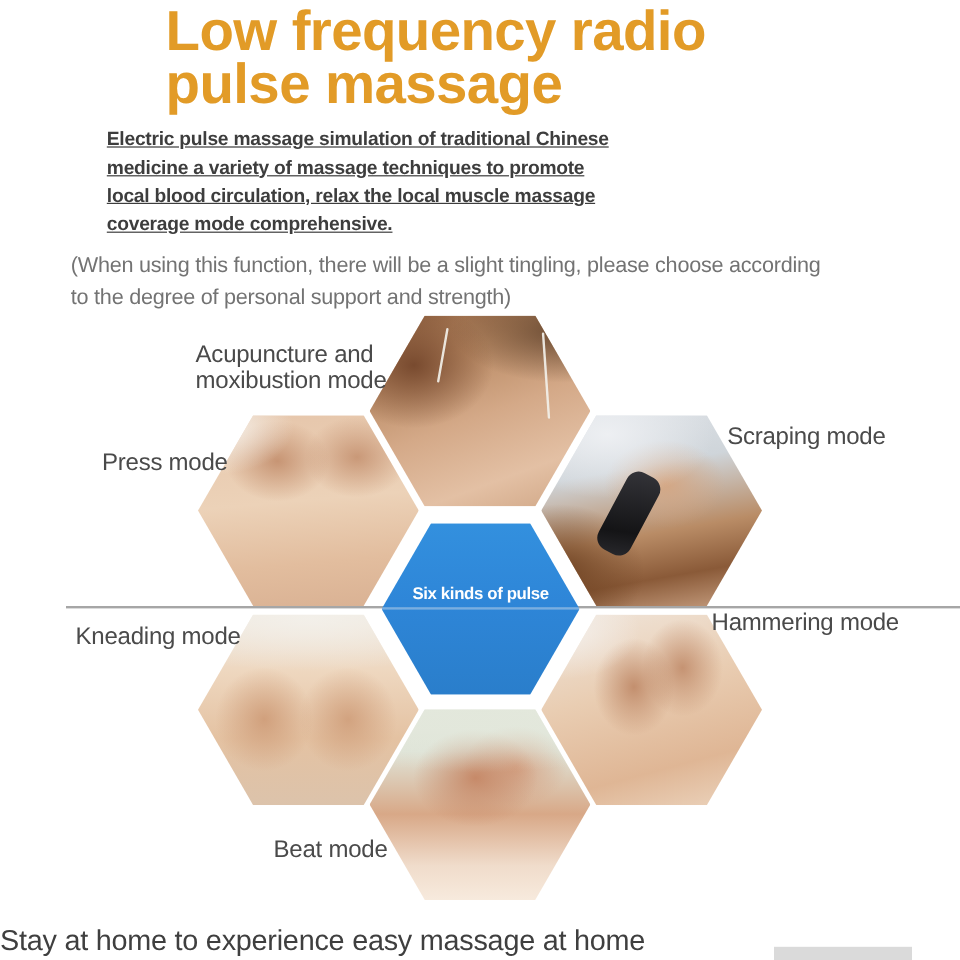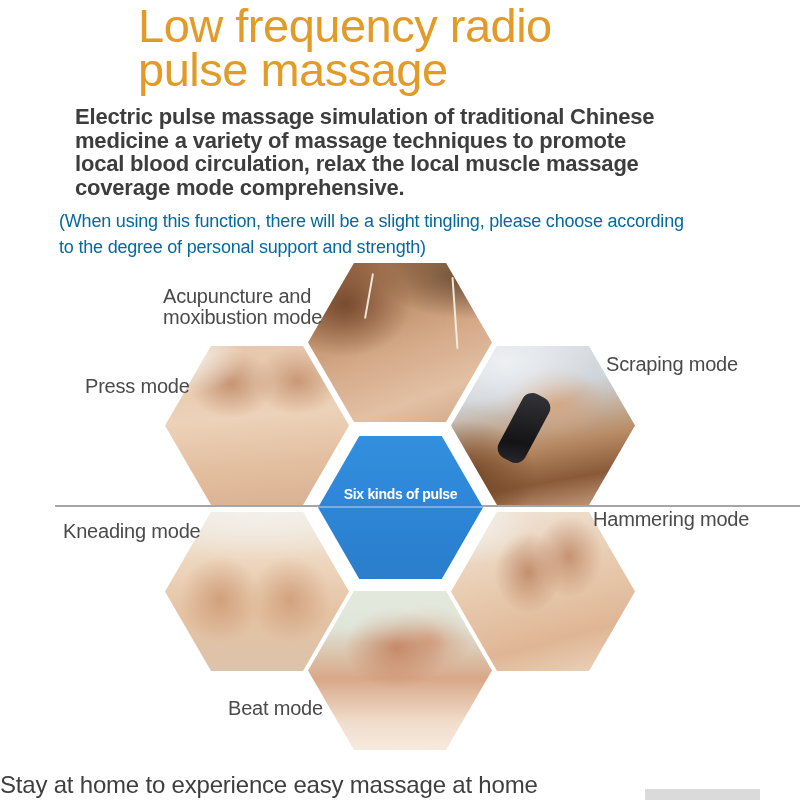--- a/index.html
+++ b/index.html
@@ -3,33 +3,33 @@
 <meta charset="utf-8">
 <style>
   html,body{margin:0;padding:0;background:#ffffff;}
   .canvas{
     position:relative;width:800px;height:800px;background:#ffffff;
     font-family:"Liberation Sans", sans-serif;overflow:hidden;
   }
   
   .title{
     position:absolute;left:138px;top:4px;
-    font-size:47px;line-height:44px;font-weight:normal;color:#e29b27;
+    font-size:47px;line-height:44px;font-weight:bold;color:#e29b27;
     letter-spacing:-0.5px;white-space:nowrap;
   }
   
   .intro{
-    position:absolute;left:75px;top:105px;
-    font-size:22px;line-height:23.5px;font-weight:bold;color:#3d3d3d;
-    letter-spacing:-0.2px;white-space:nowrap;
+    position:absolute;left:89px;top:105px;
+    font-size:16px;line-height:23.5px;font-weight:bold;color:#3d3d3d;
+    letter-spacing:-0.2px;white-space:nowrap;text-decoration:underline;
   }
   
   .note{
     position:absolute;left:59px;top:209px;
-    font-size:18px;line-height:25.5px;font-weight:normal;color:#0369a1;
+    font-size:18px;line-height:25.5px;font-weight:normal;color:#737373;
     letter-spacing:-0.2px;white-space:nowrap;
   }
   
   .divider{
     position:absolute;left:55px;top:505px;width:745px;height:2px;
     background:#a6a6a6;z-index:1;
   }
   
   .hex{
     position:absolute;width:184px;height:159px;z-index:2;

